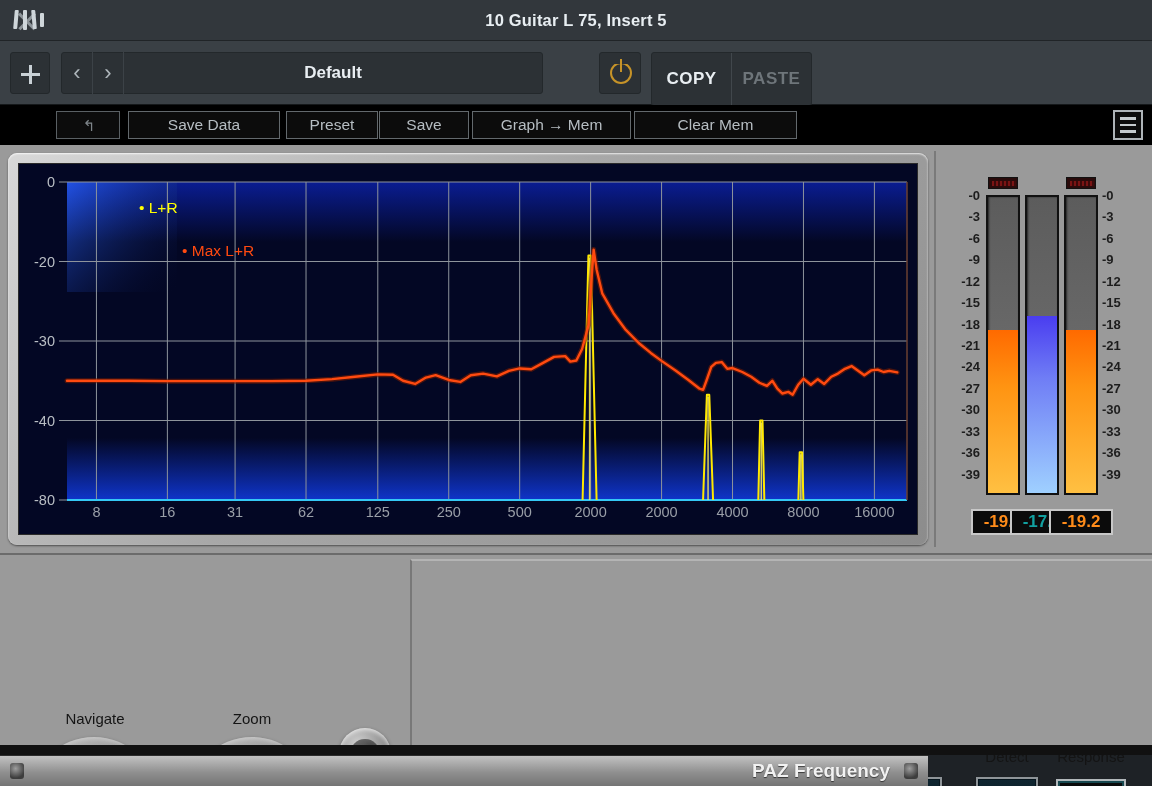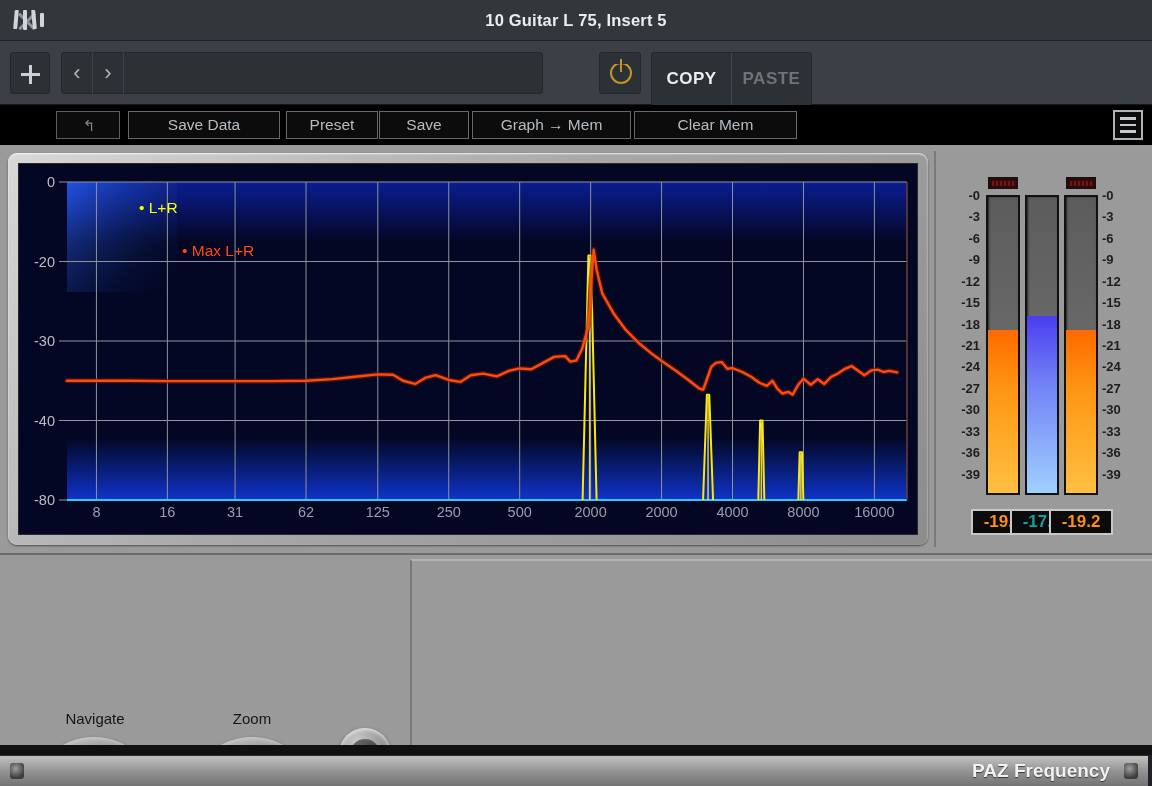--- a/index.html
+++ b/index.html
@@ -259,21 +259,21 @@
   .num-box {
     position: absolute; width: 70px; height: 34px;
     background: #0a0a0a; border: 2px solid #b2b8bb;
     box-shadow: inset 0 0 0 2px #17484f;
     display: flex; align-items: center; justify-content: center;
     color: #f0f4f6; font-size: 19px; cursor: pointer;
   }
 
   
   .statusbar {
-    position: absolute; left: 0; top: 755px; width: 1148px; height: 31px;
+    position: absolute; left: 0; top: 755px; width: 928px; height: 31px;
     background: linear-gradient(180deg,#c2c2c2 0%, #8f8f8f 55%, #747474 100%);
     border-top: 1px solid #2c2c2c;
     padding-left: 25px;
   }
   .status-text {
     position: absolute; right: 38px; top: 4px;
     color: #f2f2f2; font-size: 19px; font-weight: bold;
     text-shadow: 0 1px 1px rgba(0,0,0,.6);
   }
   .grip {
@@ -294,20 +294,21 @@
   <div class="titlebar">
     <div class="close-x"></div>
     <div class="title-text">10  Guitar L 75, Insert 5</div>
   </div>
 
   <div class="presetbar">
     <div class="pb-plus"></div>
     <div class="pb-presetgroup">
       <div class="pb-arrow">‹</div>
       <div class="pb-arrow">›</div>
+      <div class="pb-name">Default</div>
     </div>
     <div class="pb-power">
       <div class="pwr-ring"></div>
       <div class="pwr-notch"></div>
       <div class="pwr-stem"></div>
     </div>
     <div class="pb-copypaste">
       <div class="cp-btn cp-copy">COPY</div>
       <div class="cp-btn cp-paste">PASTE</div>
     </div>

